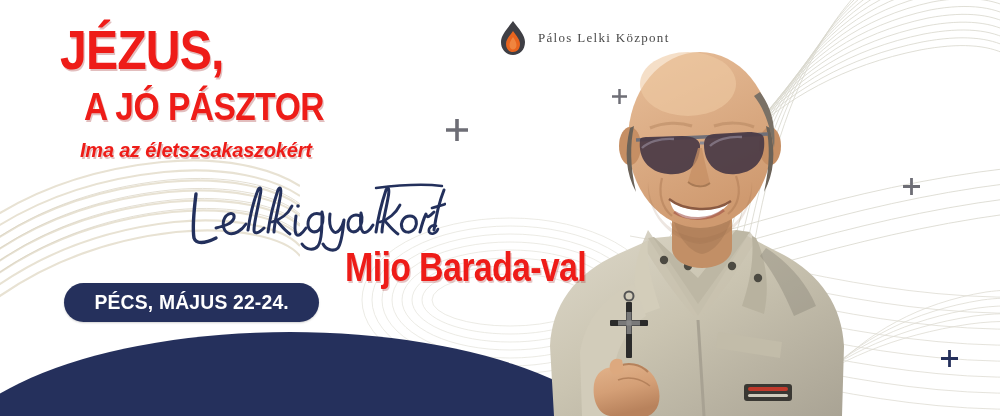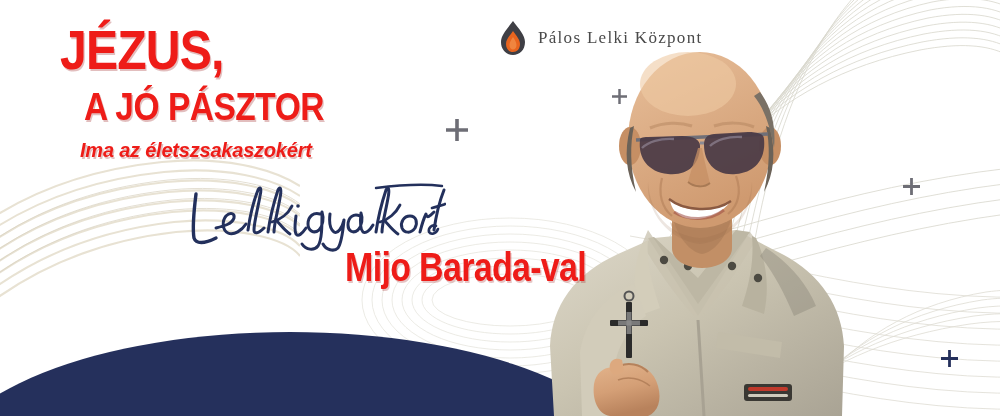--- a/index.html
+++ b/index.html
@@ -73,21 +73,21 @@
     left:498px;
     top:20px;
     display:flex;
     align-items:center;
     gap:10px;
     z-index:8;
   }
   #logo-flame { width:30px; height:36px; display:block; }
   #logo-text {
     color:#4a4a4a;
-    font-size:17px;
+    font-size:13px;
     letter-spacing:1.3px;
     font-family:"Liberation Serif", serif;
     white-space:nowrap;
   }
 
   
   #headline { position:absolute; left:0; top:0; z-index:9; width:560px; }
 
   .kicker-red {
     color:#EE1C18;
@@ -421,20 +421,23 @@
 
       <path d="M250,44 C246,42 242,46 243,50 C245,53 250,52 252,47" stroke-width="2.6"></path>
 
       <path d="M246,26 C252,24 258,23 259,22" stroke-width="2.6"></path>
       <path d="M190,6 C214,3 240,2 256,4" stroke-width="2.4"></path>
     </g>
   </svg>
 
   <div id="speaker-name">Mijo Barada-val</div>
 
+  <div id="location-pill">
+    <span id="location-text">PÉCS, MÁJUS 22-24.</span>
+  </div>
 
   <span class="plus" style="left:446px; top:119px;">
     <svg width="22" height="22" viewBox="0 0 22 22">
         <path d="M9.2,0 h3.6 v9.2 H22 v3.6 h-9.2 V22 H9.2 v-9.2 H0 V9.2 h9.2 Z" fill="#6e6e76"></path>
       </svg>
   </span>
   <span class="plus" style="left:612px; top:89px;">
     <svg width="15" height="15" viewBox="0 0 22 22">
         <path d="M9.2,0 h3.6 v9.2 H22 v3.6 h-9.2 V22 H9.2 v-9.2 H0 V9.2 h9.2 Z" fill="#6e6e76"></path>
       </svg>

